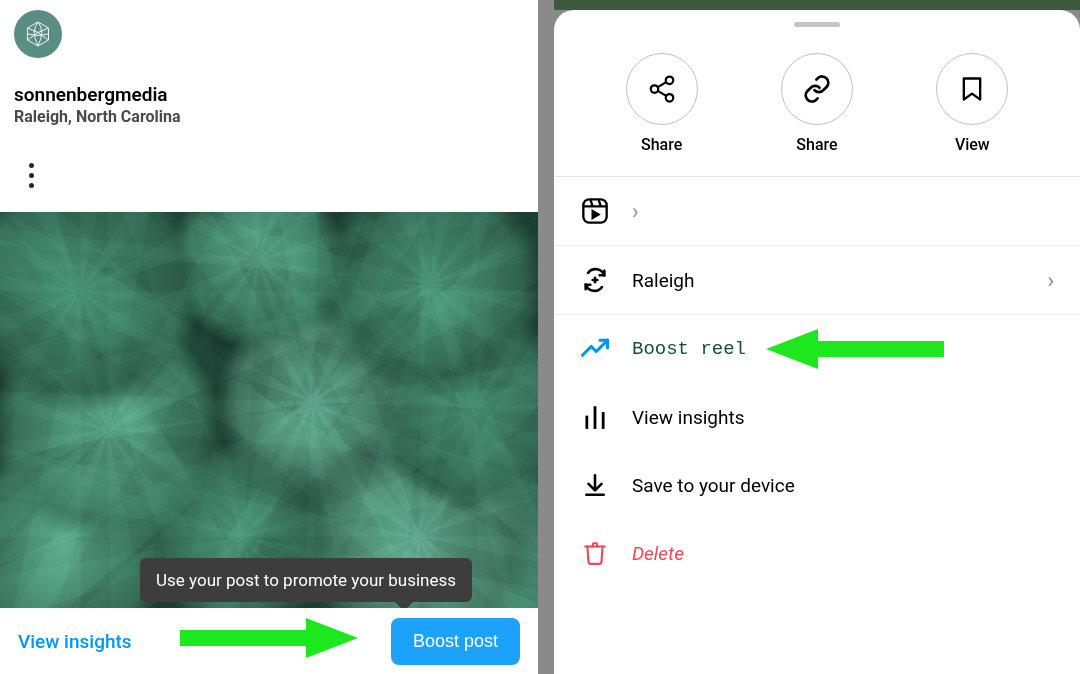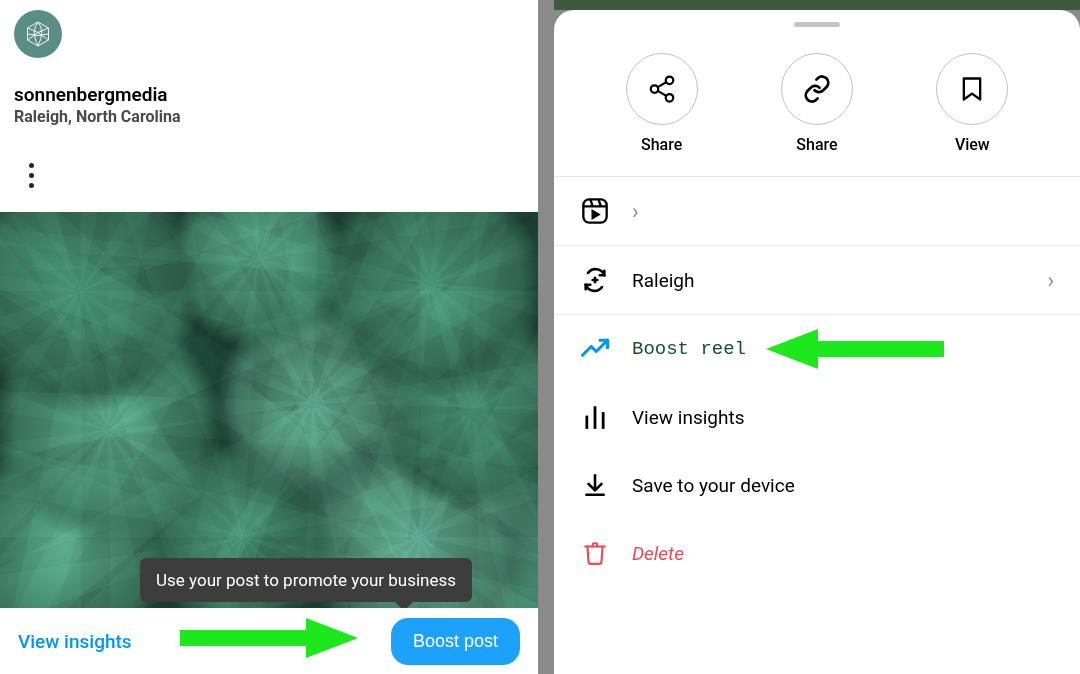--- a/index.html
+++ b/index.html
@@ -17,21 +17,21 @@
 .more-btn { width: 34px; height: 44px; display: flex; flex-direction: column; align-items: center; justify-content: center; gap: 5px; cursor: pointer; }
 .more-btn span { width: 5px; height: 5px; background: #262626; border-radius: 50%; }
 
 .post-image { width: 100%; flex: 1; position: relative; overflow: hidden; background: #0369a1; }
 
 .tooltip { position: absolute; bottom: 6px; left: 140px; background: #3d3d3d; color: #fff; padding: 12px 16px; border-radius: 6px; font-size: 17px; white-space: nowrap; }
 .tooltip::after { content: ''; position: absolute; bottom: -9px; right: 58px; border-left: 10px solid transparent; border-right: 10px solid transparent; border-top: 10px solid #3d3d3d; }
 
 .post-footer { display: flex; align-items: center; justify-content: space-between; padding: 12px 18px; background: #fff; height: 66px; position: relative; }
 .view-insights { color: #0095f6; font-size: 19px; font-weight: 500; cursor: pointer; }
-.boost-btn { background: #1ca2fb; color: #fff; border: none; padding: 13px 22px; border-radius: 17px; font-size: 18px; font-weight: 500; cursor: pointer; }
+.boost-btn { background: #1ca2fb; color: #fff; border: none; padding: 13px 22px; border-radius: 8px; font-size: 18px; font-weight: 500; cursor: pointer; }
 .arrow-left { position: absolute; left: 180px; bottom: 16px; pointer-events: none; }
 
 
 .right-panel { flex: 1; height: 674px; background: #fff; border-radius: 20px 20px 0 0; position: relative; overflow: hidden; margin-top: 10px; }
 .sheet-handle { width: 46px; height: 5px; background: #c4c4c4; border-radius: 3px; margin: 12px auto 18px auto; }
 .action-row { display: flex; justify-content: space-around; padding: 8px 30px 22px 30px; border-bottom: 1px solid #e6e6e6; }
 .action-item { display: flex; flex-direction: column; align-items: center; gap: 10px; cursor: pointer; }
 .action-circle { width: 72px; height: 72px; border: 1.5px solid #c0c0c0; border-radius: 50%; display: flex; align-items: center; justify-content: center; }
 .action-label { font-size: 16px; color: #000; font-weight: 500; }
 

